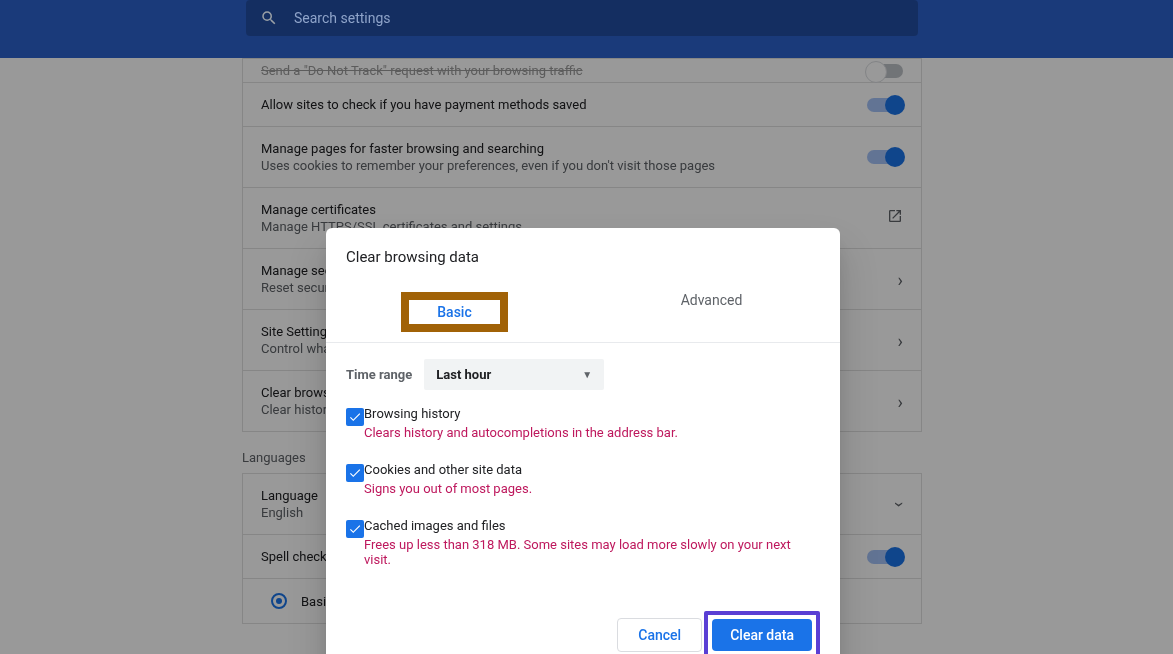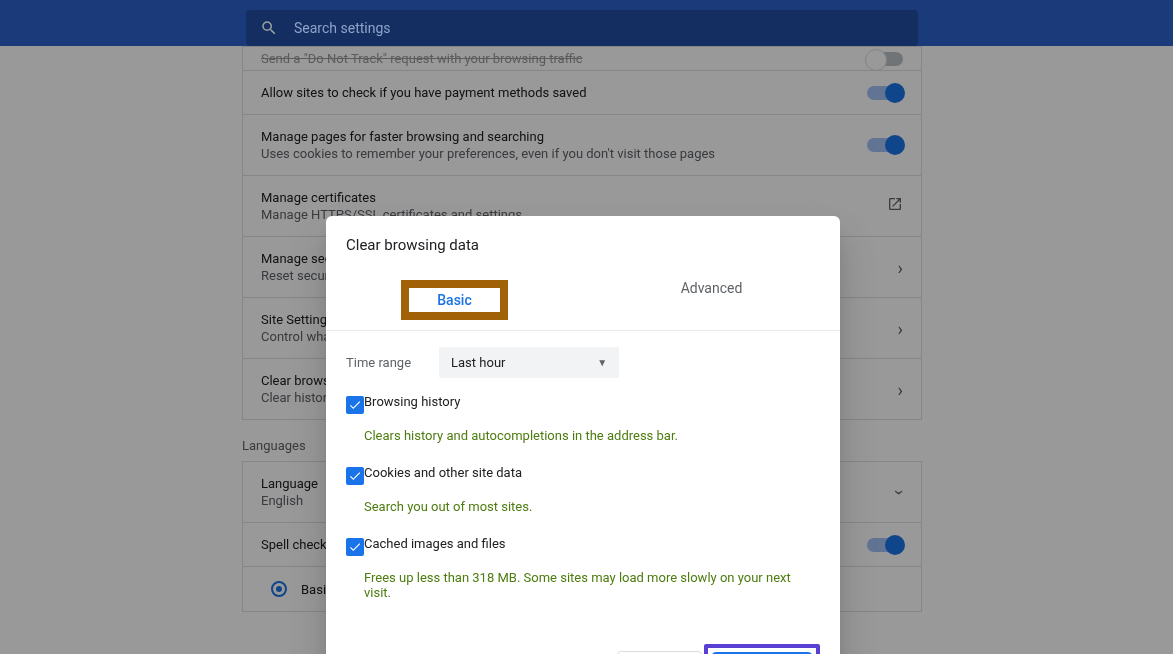--- a/index.html
+++ b/index.html
@@ -1,18 +1,18 @@
 <!DOCTYPE html>
 <html><head>
   <meta charset="utf-8">
   <style>
     * { box-sizing: border-box; margin: 0; padding: 0; font-family: 'Segoe UI', Roboto, Arial, sans-serif; }
     body { width: 1173px; height: 654px; background: #fff; overflow: hidden; position: relative; }
     
-    .top-bar { background: #1a3a7a; height: 46px; display: flex; align-items: flex-end; padding: 0 246px; }
+    .top-bar { background: #1a3a7a; height: 58px; display: flex; align-items: flex-start; padding: 0 246px; }
     .search-box { background: rgba(0,0,0,0.2); width: 672px; height: 36px; border-radius: 4px; display: flex; align-items: center; padding: 0 14px; gap: 16px; }
     .search-box svg { fill: #9aa0a6; width: 18px; height: 18px; }
     .search-placeholder { color: #8ea3c9; font-size: 14px; }
     
     .content-wrap { position: relative; height: 608px; }
     .settings-panel { position: absolute; left: 242px; top: 0; width: 680px; }
     
     .row { border: 1px solid #e0e0e0; border-top: none; padding: 14px 18px; display: flex; align-items: center; justify-content: space-between; background: #fff; }
     .row:first-child { border-top: 1px solid #e0e0e0; }
     .row-text { flex: 1; font-size: 13px; color: #202124; }
@@ -34,30 +34,30 @@
     .overlay { position: absolute; inset: 0; background: rgba(0,0,0,0.4); }
     
     .dialog { position: absolute; left: 326px; top: 170px; width: 514px; background: #fff; border-radius: 6px; box-shadow: 0 11px 15px -7px rgba(0,0,0,.2), 0 24px 38px 3px rgba(0,0,0,.14); }
     .dlg-title { font-size: 15px; color: #202124; padding: 20px 20px 16px; }
     .tabs { display: flex; border-bottom: 1px solid #e8eaed; }
     .tab { flex: 1; text-align: center; padding: 10px 0; font-size: 14px; color: #5f6368; cursor: pointer; }
     .tab.active { color: #1a73e8; font-weight: 500; }
     .tab-hl { border: 8px solid #a16207; display: inline-block; padding: 4px 28px; }
     
     .dlg-body { padding: 16px 20px 10px; }
-    .tr-row { display: flex; align-items: center; gap: 28px; margin-bottom: 16px; }
+    .tr-row { display: flex; align-items: center; gap: 12px; margin-bottom: 16px; font-weight: bold; }
     .tr-label { font-size: 13px; color: #5f6368; }
     .select { background: #f1f3f4; padding: 8px 12px; width: 180px; font-size: 13px; color: #202124; display: flex; justify-content: space-between; align-items: center; border-radius: 2px; }
     .select span.arrow { color: #5f6368; font-size: 10px; }
     
     .chk-row { display: flex; margin-bottom: 22px; }
     .chk { width: 18px; height: 18px; background: #1a73e8; border-radius: 2px; display: flex; align-items: center; justify-content: center; flex-shrink: 0; margin-top: 2px; }
     .chk svg { width: 14px; height: 14px; fill: #fff; }
     .chk-text .t { font-size: 13px; color: #202124; }
-    .chk-text .s { font-size: 13px; color: #4d7c0f; margin-top: 19px; }
+    .chk-text .s { font-size: 13px; color: #be185d; margin-top: 4px; }
     
     .dlg-foot { display: flex; justify-content: flex-end; gap: 2px; padding: 12px 20px 20px; align-items: center; }
     .btn-cancel { border: 1px solid #dadce0; background: #fff; color: #1a73e8; padding: 8px 20px; border-radius: 4px; font-size: 14px; cursor: pointer; font-weight: 500; }
     .btn-primary-wrap { border: 4px solid #5a3fd4; padding: 4px; border-radius: 2px; }
     .btn-primary { background: #1a73e8; color: #ffffff; padding: 8px 18px; border-radius: 4px; font-size: 14px; border: none; cursor: pointer; font-weight: 500; }
   </style>
 </head>
 <body>
 
 <div class="top-bar">
@@ -169,21 +169,21 @@
         </div>
       </div>
       <div class="chk-row">
         <div class="chk">
             <svg viewBox="0 0 24 24">
               <path d="M9 16.17L4.83 12l-1.42 1.41L9 19 21 7l-1.41-1.41z"></path>
             </svg>
           </div>
         <div class="chk-text">
           <div class="t">Cookies and other site data</div>
-          <div class="s">Search you out of most sites.</div>
+          <div class="s">Signs you out of most pages.</div>
         </div>
       </div>
       <div class="chk-row">
         <div class="chk">
             <svg viewBox="0 0 24 24">
               <path d="M9 16.17L4.83 12l-1.42 1.41L9 19 21 7l-1.41-1.41z"></path>
             </svg>
           </div>
         <div class="chk-text">
           <div class="t">Cached images and files</div>

